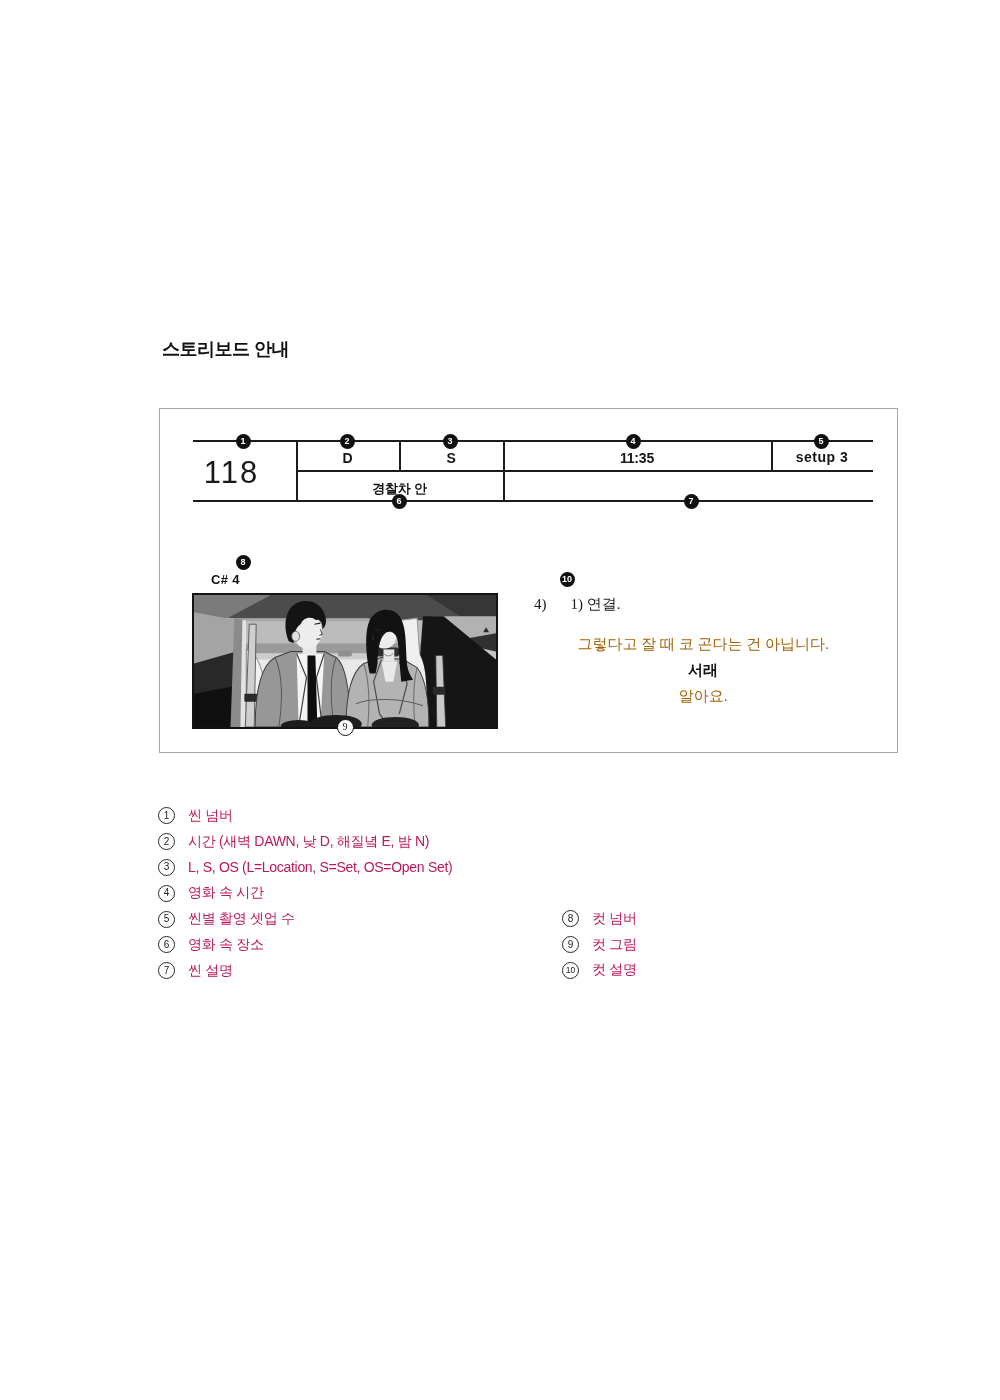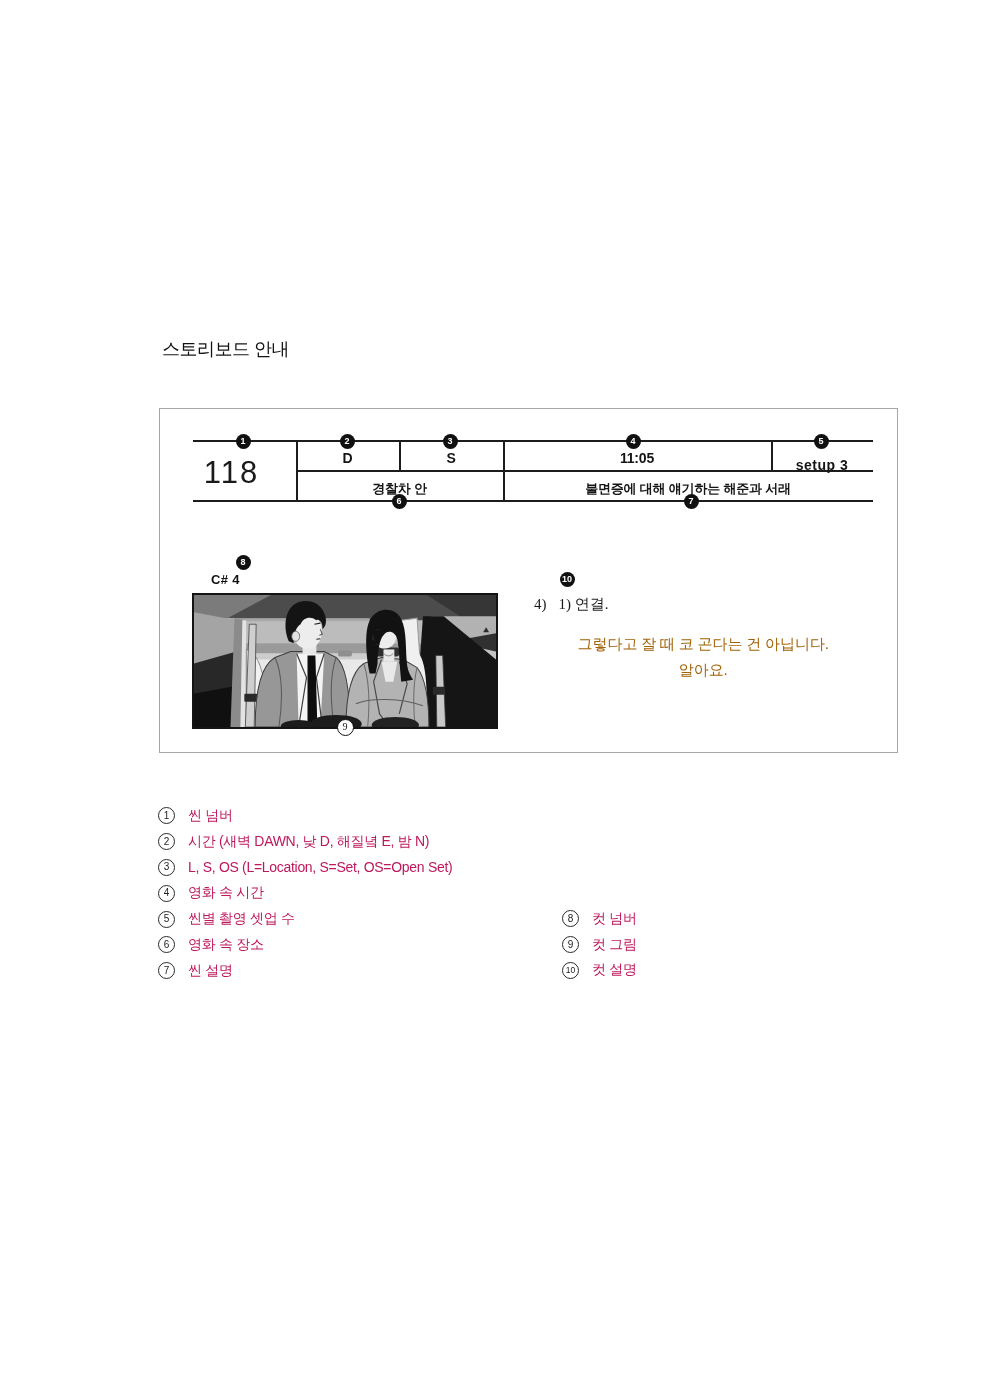--- a/index.html
+++ b/index.html
@@ -4,21 +4,21 @@
 <style>
   * { margin:0; padding:0; box-sizing:border-box; }
   html,body { background:#ffffff; }
   .page {
     position:relative; width:1000px; height:1400px; background:#ffffff;
     font-family:"Liberation Sans", sans-serif; color:#111;
     overflow:hidden;
   }
   .title {
     position:absolute; left:162px; top:337px;
-    font-size:18px; font-weight:400; letter-spacing:-0.5px; color:#111;
+    font-size:18px; font-weight:700; letter-spacing:-0.5px; color:#111;
   }
   .sample-box {
     position:absolute; left:159px; top:408px; width:739px; height:345px;
     border:1px solid #a6a6a6; background:#fff;
   }
   .tline { position:absolute; background:#1c1c1c; }
   .badge {
     position:absolute; width:15px; height:15px; border-radius:50%;
     background:#101010; color:#fff; font-size:9px; font-weight:700;
     display:flex; align-items:center; justify-content:center; line-height:1;
@@ -40,21 +40,21 @@
   .badge-open {
     position:absolute; width:17px; height:17px; border-radius:50%;
     background:#fff; border:1.5px solid #111; color:#222;
     font-family:"Liberation Serif", serif; font-size:10px;
     display:flex; align-items:center; justify-content:center; line-height:1;
   }
   .cut-note {
     position:absolute; left:374px; top:186px;
     font-family:"Liberation Serif", serif; font-size:15px; color:#1a1a1a;
   }
-  .cut-note .n2 { margin-left:12px;text-align:right; }
+  .cut-note .n2 { margin-left:24px;text-align:right; }
   .dialog {
     position:absolute; left:381px; top:222px; width:324px;
     text-align:center; line-height:26px;
   }
   .dialog .speaker { font-weight:700; font-size:15px; font-family:"Liberation Sans", sans-serif; }
   .dialog .line { font-family:"Liberation Serif", serif; font-size:15px; color:#a16207; }
   .legend-col { position:absolute; }
   .legend-row { display:flex; align-items:center; height:25.8px; gap:13px; }
   .lnum {
     width:17px; height:17px; border-radius:50%; border:1.3px solid #2a2a2a;
@@ -85,24 +85,23 @@
     <div class="badge" style="left:179.5px;top:24.5px;">2</div>
     <div class="badge" style="left:282.5px;top:24.5px;">3</div>
     <div class="badge" style="left:465.5px;top:24.5px;">4</div>
     <div class="badge" style="left:653.5px;top:24.5px;">5</div>
     <div class="badge" style="left:231.5px;top:84.5px;">6</div>
     <div class="badge" style="left:523.5px;top:84.5px;">7</div>
 
     <div class="scene-num" style="left:20px;top:46px;width:103px;">118</div>
     <div class="cell" style="left:136px;top:41px;width:103px;font-size:14px;">D</div>
     <div class="cell" style="left:239px;top:41px;width:104px;font-size:14px;">S</div>
-    <div class="cell" style="left:343px;top:41px;width:268px;font-size:14px;">11:05</div>
-    <div class="cell" style="left:611px;top:40px;width:102px;font-size:14px;letter-spacing:0.5px;margin-top:8px;">setup 3</div>
+    <div class="cell" style="left:343px;top:41px;width:268px;font-size:14px;">11:35</div>
+    <div class="cell" style="left:611px;top:40px;width:102px;font-size:14px;letter-spacing:0.5px;">setup 3</div>
     <div class="cell" style="left:136px;top:71px;width:207px;">경찰차 안</div>
-    <div class="cell" style="left:343px;top:71px;width:370px;">불면증에 대해 얘기하는 해준과 서래</div>
 
     <div class="badge" style="left:75.5px;top:146px;">8</div>
     <div class="cut-label" style="left:51px;top:163px;text-align:center;">C# 4</div>
 
     <div class="frame">
       <svg viewBox="0 0 306 131" preserveAspectRatio="none" aria-hidden="true">
 
         <rect x="0" y="0" width="306" height="131" fill="#c4c4c4"></rect>
         <rect x="40" y="20" width="235" height="32" fill="#bcbcbc"></rect>
         <rect x="40" y="48" width="235" height="10" fill="#9a9a9a"></rect>
@@ -179,20 +178,21 @@
     <div class="badge-open" style="left:176.5px;top:309.5px;">9</div>
 
     <div class="badge" style="left:399.5px;top:162.5px;">10</div>
 
     <div class="cut-note">
       <span class="n1">4)</span><span class="n2">1) 연결.</span>
     </div>
 
     <div class="dialog">
       <div class="line">그렇다고 잘 때 코 곤다는 건 아닙니다.</div>
+      <div class="speaker">서래</div>
       <div class="line">알아요.</div>
     </div>
 
   </section>
 
   <section class="legend-col" style="left:158px;top:803px;">
     <div class="legend-row">
       <span class="lnum">1</span>
       <span class="llabel">씬 넘버</span>
     </div>

